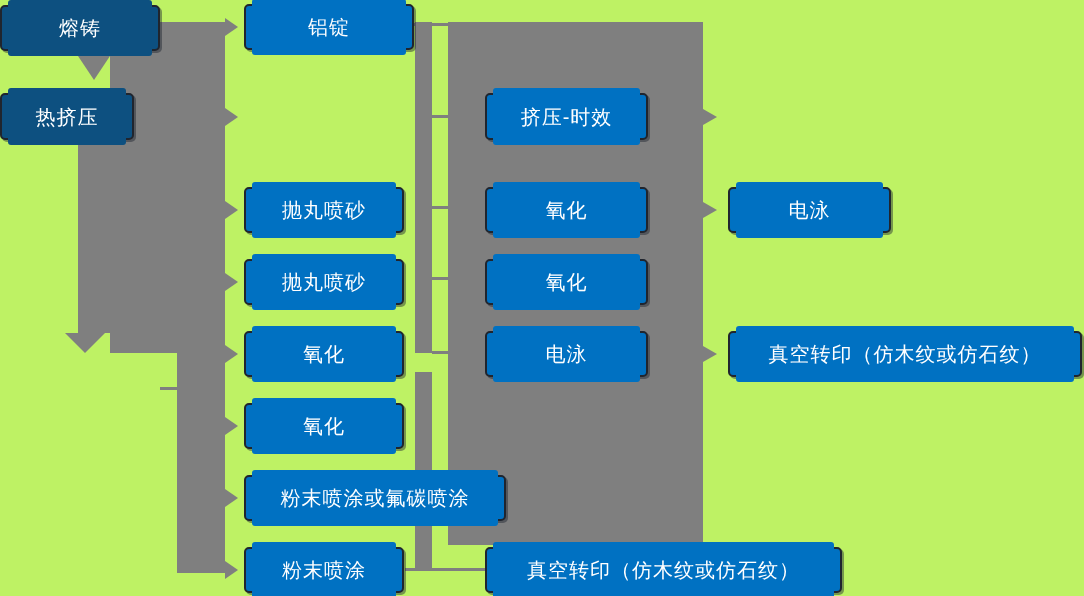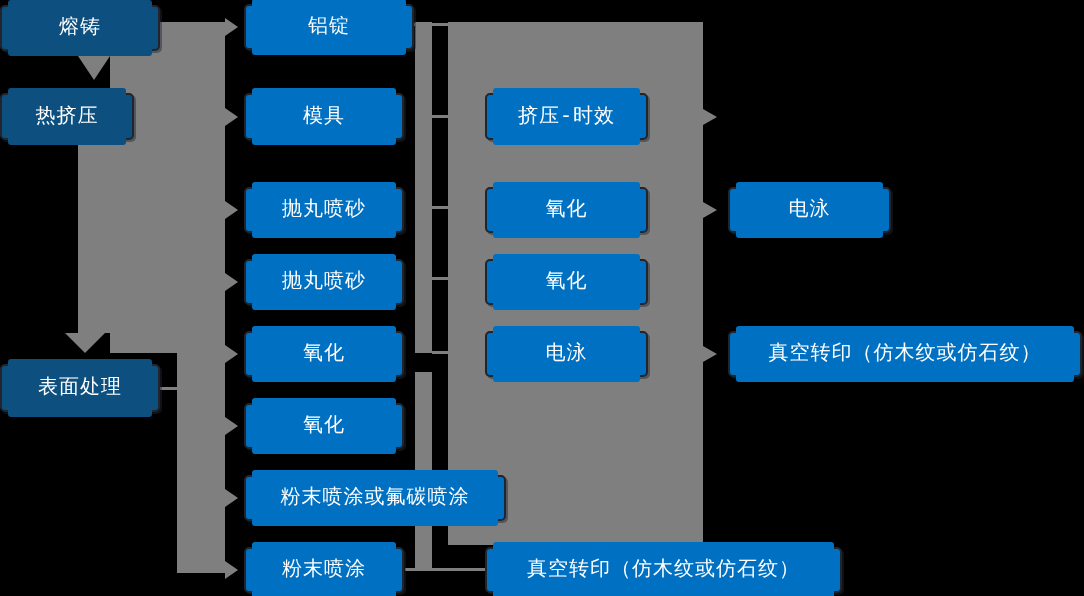--- a/index.html
+++ b/index.html
@@ -1,21 +1,21 @@
 <!DOCTYPE html>
 <html><head>
 <meta charset="utf-8">
 <style>
   html,body{margin:0;padding:0;background:#ffffff;}
   #stage{
     position:relative;
     width:1084px;height:596px;
-    background:#000000;
+    background:#bef264;
     overflow:hidden;
-    font-family:Liberation Mono, monospace;
+    font-family:Liberation Sans, sans-serif;
   }
   
   .g{position:absolute;background:#7f7f7f;z-index:1;}
   .tri{position:absolute;width:0;height:0;z-index:1;}
   .tri-right{border-top:9px solid transparent;border-bottom:9px solid transparent;border-left:13px solid #7f7f7f;}
   .tri-right-sm{border-top:8px solid transparent;border-bottom:8px solid transparent;border-left:14px solid #7f7f7f;}
   .tri-down{border-left:16px solid transparent;border-right:16px solid transparent;border-top:24px solid #7f7f7f;}
   .tri-down-sm{border-left:20px solid transparent;border-right:20px solid transparent;border-top:20px solid #7f7f7f;}
   
   .node{
@@ -67,24 +67,22 @@
   <div class="tri tri-right" style="left:225px;top:417px"></div>
   <div class="tri tri-right" style="left:225px;top:489px"></div>
   <div class="tri tri-right" style="left:225px;top:561px"></div>
 
   <div class="tri tri-right-sm" style="left:703px;top:109px"></div>
   <div class="tri tri-right-sm" style="left:703px;top:202px"></div>
   <div class="tri tri-right-sm" style="left:703px;top:346px"></div>
 
   <div class="node dark" style="left:0;top:5px;width:160px;height:46px">熔铸</div>
   <div class="node dark" style="left:0;top:93px;width:134px;height:47px">热挤压</div>
-  <div class="node dark" style="left:0;top:364px;width:160px;height:48px">表面处理</div>
 
   <div class="node blue" style="left:244px;top:4px;width:170px;height:46px">铝锭</div>
-  <div class="node blue" style="left:244px;top:93px;width:160px;height:47px">模具</div>
   <div class="node blue" style="left:244px;top:187px;width:160px;height:46px">抛丸喷砂</div>
   <div class="node blue" style="left:244px;top:259px;width:160px;height:46px">抛丸喷砂</div>
   <div class="node blue" style="left:244px;top:331px;width:160px;height:46px">氧化</div>
   <div class="node blue" style="left:244px;top:403px;width:160px;height:46px">氧化</div>
   <div class="node blue" style="left:244px;top:547px;width:160px;height:46px">粉末喷涂</div>
   <div class="node blue" style="left:244px;top:475px;width:262px;height:46px">粉末喷涂或氟碳喷涂</div>
 
   <div class="node blue" style="left:485px;top:93px;width:163px;height:47px">挤压-时效</div>
   <div class="node blue" style="left:485px;top:187px;width:163px;height:46px">氧化</div>
   <div class="node blue" style="left:485px;top:259px;width:163px;height:46px">氧化</div>

